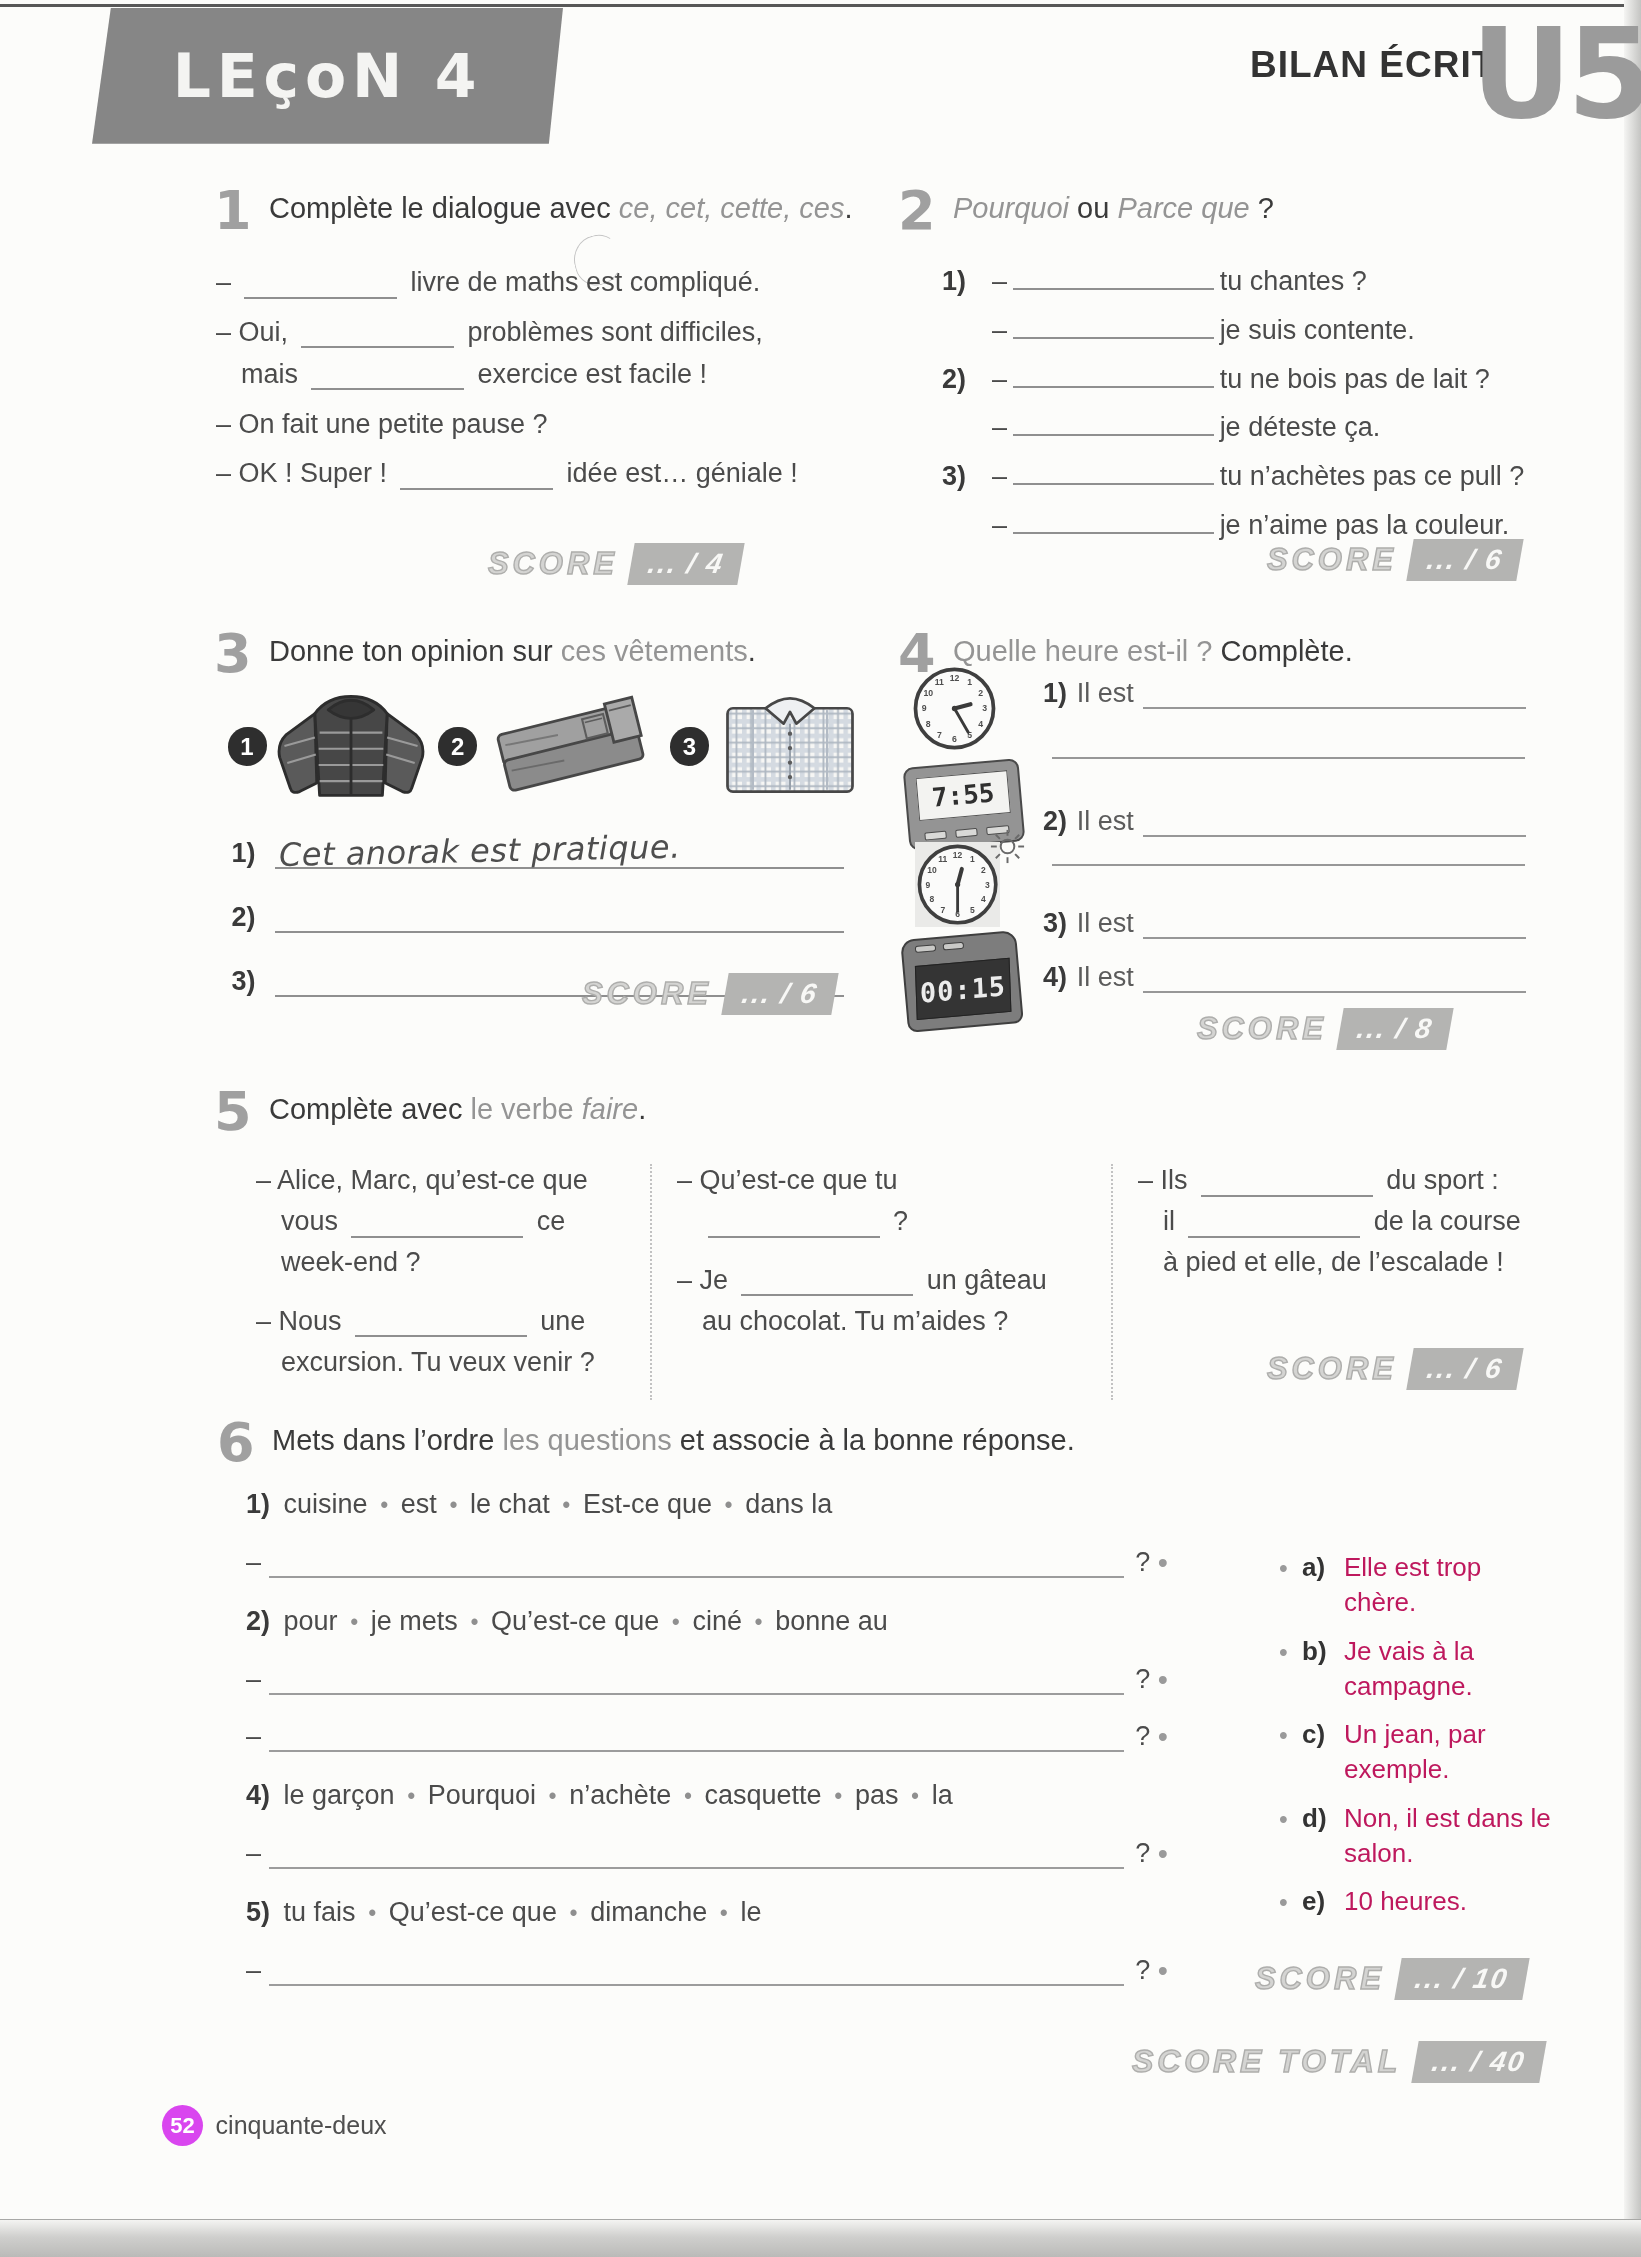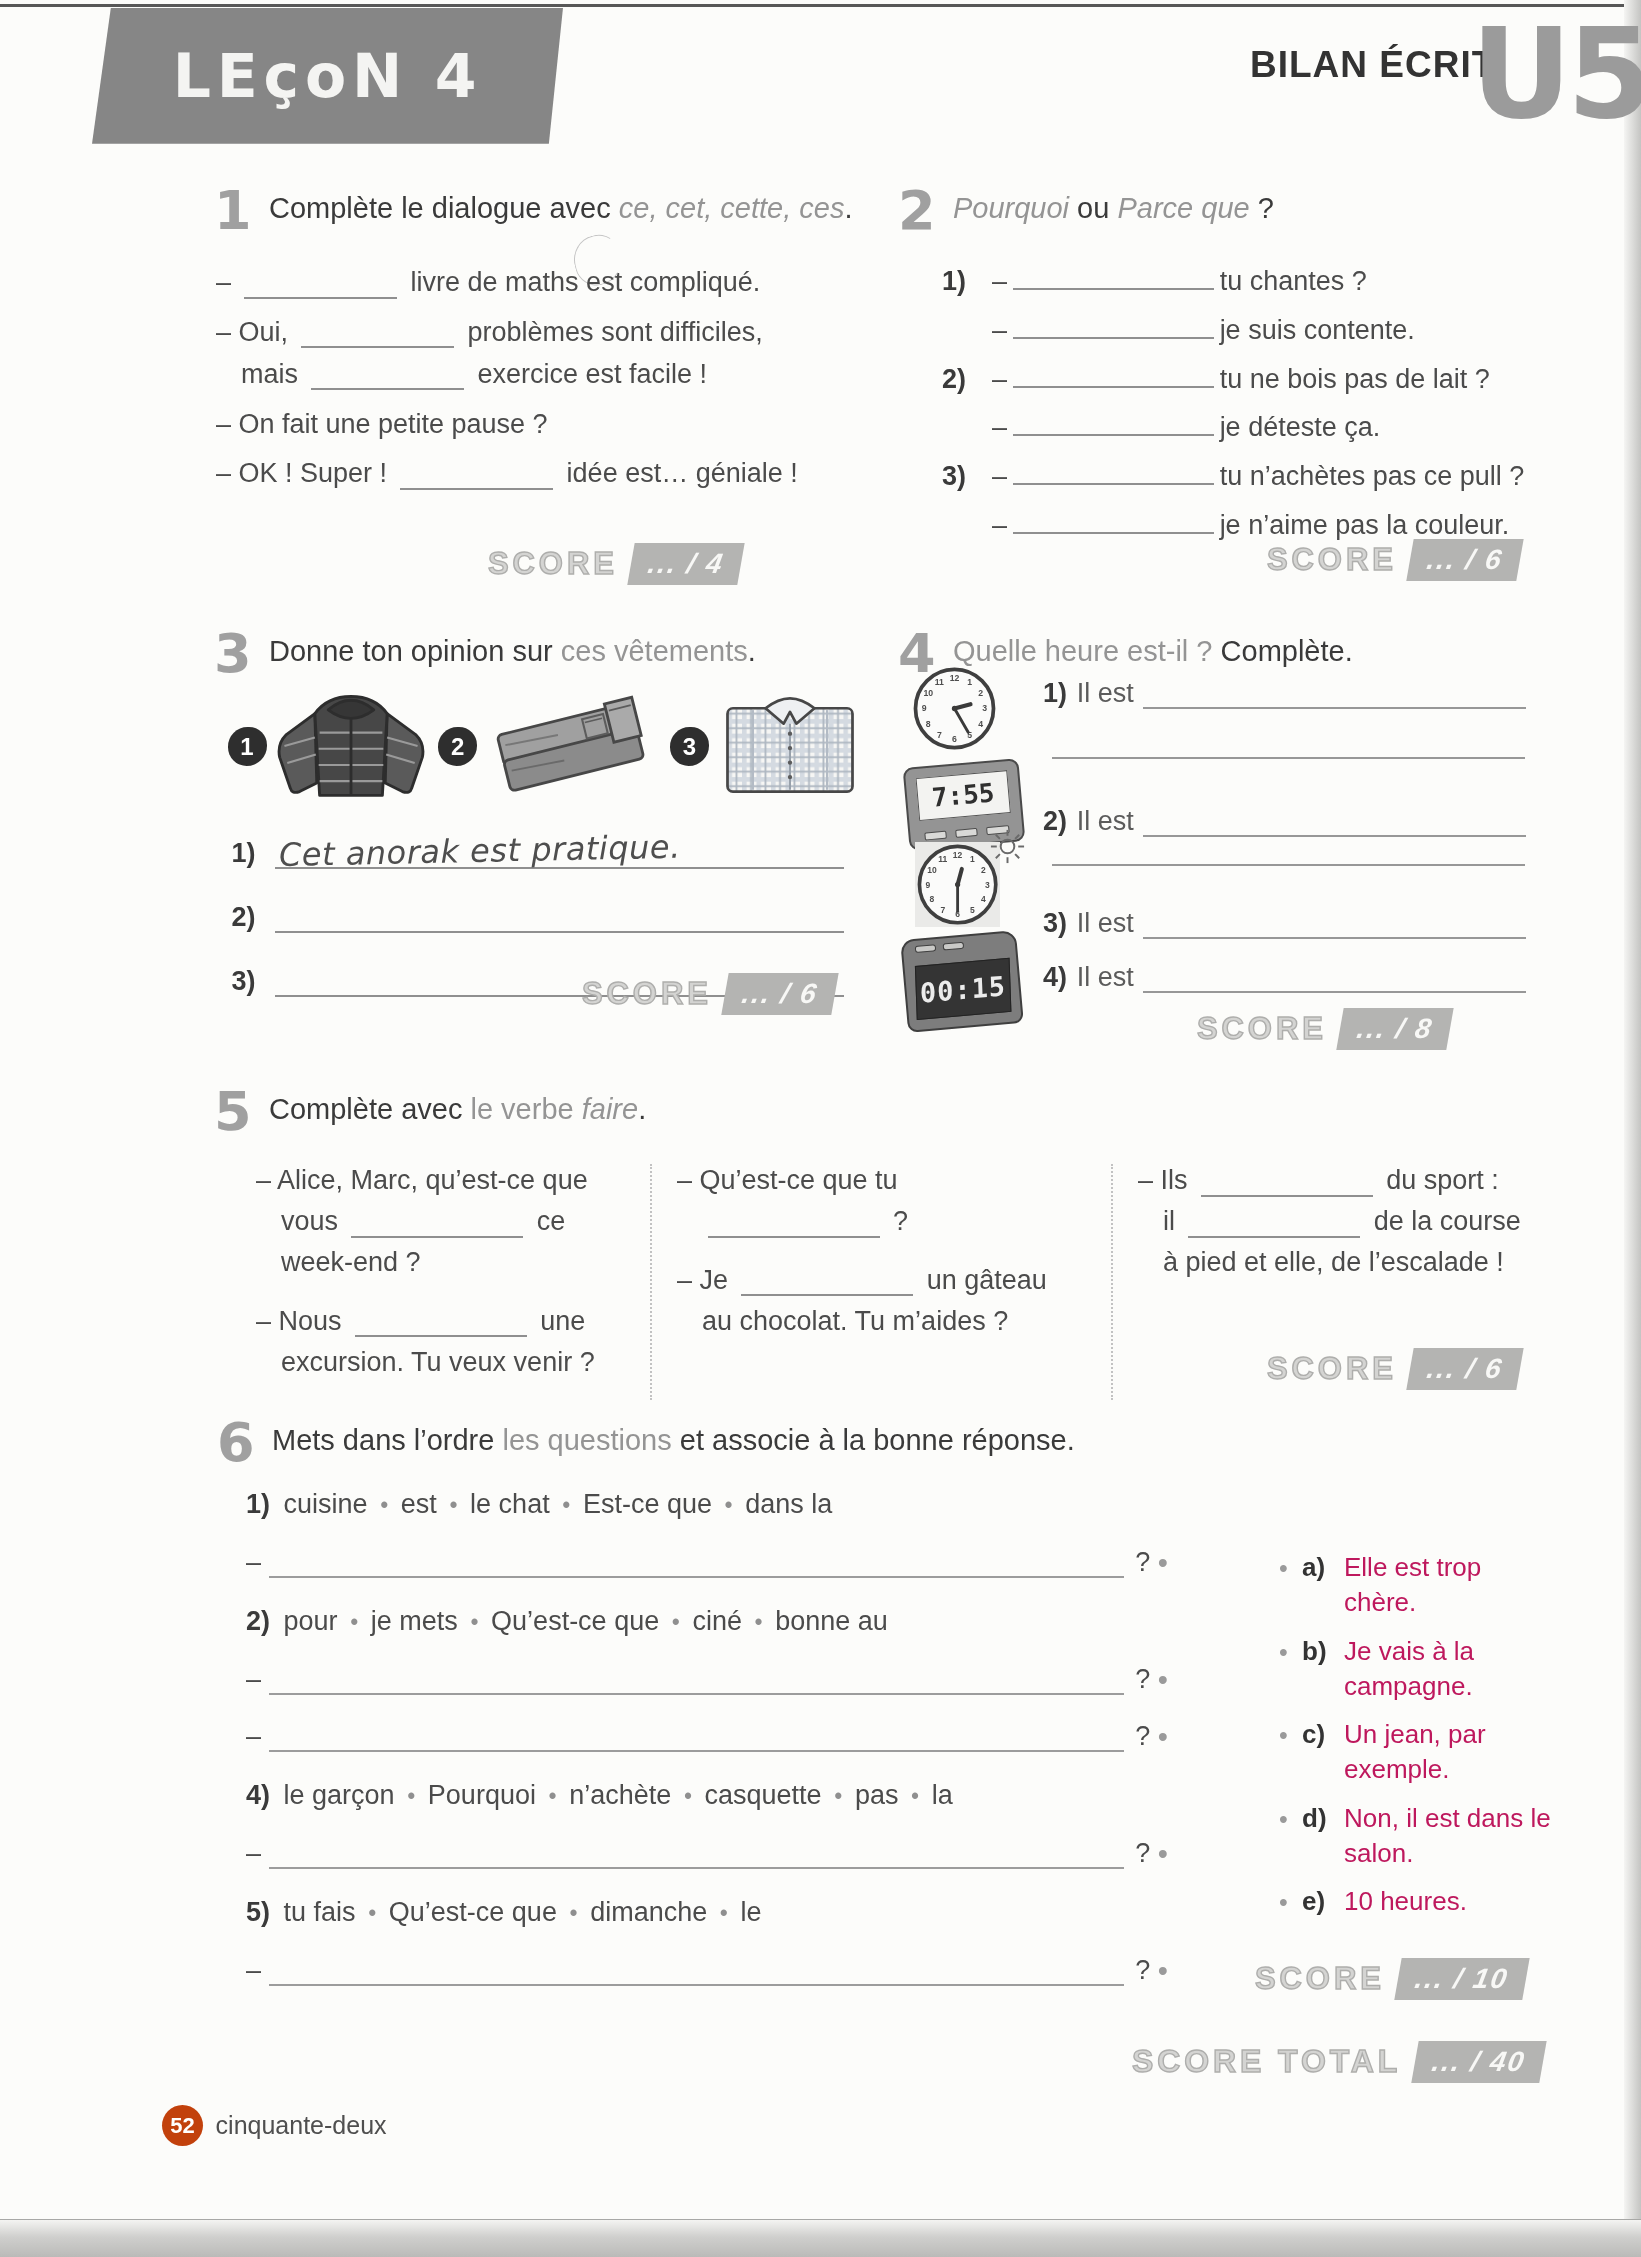--- a/index.html
+++ b/index.html
@@ -101,34 +101,34 @@
   .qm{font-size:27px;color:#4b4b4b;margin:0 7.7px 0 11.6px}
   .adot{color:#9a9a9a;font-size:29px;line-height:29px}
   .ex6answers{position:absolute;left:1279px;top:1511px;width:278px;padding-top:39px}
   .ansitem{display:flex;align-items:flex-start;margin-bottom:13.5px;font-size:26px;line-height:35px}
   .adot2{color:#9a9a9a;font-size:25px;width:23px;flex:0 0 auto;padding-top:1px}
   .aletter{font-weight:bold;color:#333;width:42px;flex:0 0 auto}
   .atxt{flex:1;color:#be185d}
 
   
   .score{position:absolute;display:flex;align-items:center;gap:13.5px}
-  .score-word{font-size:31px;font-weight:800;letter-spacing:3.9px;color:#d4d4d2;-webkit-text-stroke:1.4px #aeaeac}
+  .score-word{font-size:31px;font-weight:800;font-style:italic;letter-spacing:3.9px;color:#d4d4d2;-webkit-text-stroke:1.4px #aeaeac}
   .score-box{background:#b4b4b2;color:#f8f8f6;font-weight:800;font-style:italic;font-size:28px;padding:4.8px 17.4px;transform:skewX(-10deg);letter-spacing:1.9px}
   .s1{left:488px;top:543px}
   .s2{left:1267px;top:539px}
   .s3{left:582px;top:973px}
   .s4{left:1197px;top:1008px}
   .s5{left:1267px;top:1348px}
   .s6{left:1255px;top:1958px}
   .stotal{left:1132px;top:2041px}
   .stotal .score-word{font-size:32px}
 
   
   .footer{position:absolute;left:162px;top:2105px;display:flex;align-items:center;gap:12.6px}
-  .pnum{width:41px;height:41px;border-radius:50%;background:#c2410c;color:#fff;font-weight:800;font-size:22px;display:flex;align-items:center;justify-content:center}
+  .pnum{width:41px;height:41px;border-radius:50%;background:#d946ef;color:#fff;font-weight:800;font-size:22px;display:flex;align-items:center;justify-content:center}
   .pword{font-size:25px;color:#4f4f4f}
 </style>
 </head>
 <body>
 
 <div class="page">
   <div class="top-line"></div>
   <div class="edge-right"></div>
   <div class="edge-bottom"></div>
   <div class="doodle"></div>

